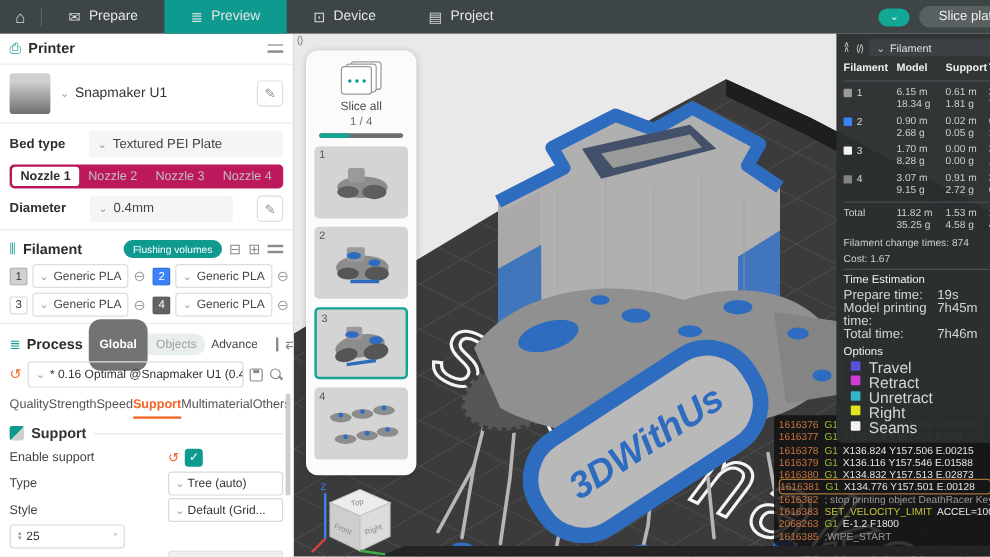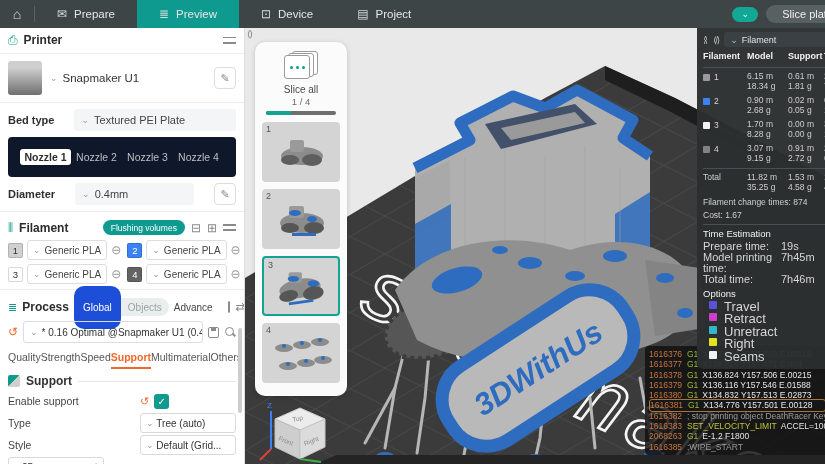--- a/index.html
+++ b/index.html
@@ -32,32 +32,32 @@
   .sl-icon::before,.sl-icon::after{content:"";position:absolute;left:0;right:0;height:1.6px;background:#8a8a8a}
   .sl-icon::before{top:1px}.sl-icon::after{bottom:1px}
   .printer-row{display:flex;align-items:center;gap:8px;padding:4px 8px}
   .printer-thumb{width:34px;height:34px;background:linear-gradient(180deg,#cfcfcf 20%,#9f9f9f 60%,#6f6f6f 100%);border-radius:3px}
   .sel-text{display:flex;align-items:center;gap:5px;flex:1;font-size:11.5px;color:#333}
   .chev{color:#9a9a9a;font-size:9px}
   .edit-btn{width:22px;height:22px;border:1px solid #ddd;border-radius:4px;display:flex;align-items:center;justify-content:center;color:#8b8b8b;font-size:11px;background:#fff}
   .form-row{display:flex;align-items:center;gap:20px;padding:3px 8px}
   .form-row .lbl{font-weight:bold;font-size:11px;color:#2f2f2f;white-space:nowrap}
   .sel-box{display:flex;align-items:center;gap:5px;height:22px;background:#f4f5f6;border-radius:3px;padding:0 7px;flex:1;font-size:11px;color:#444;overflow:hidden;white-space:nowrap}
-  .nozzle-strip{display:flex;background:#0f172a;border-radius:4px;margin:3px 8px;padding:12px;font-size:10.5px}
+  .nozzle-strip{display:flex;background:#be185d;border-radius:4px;margin:3px 8px;padding:2px;font-size:10.5px}
   .nz{flex:1;text-align:center;padding:2px 0;color:#bfbfbf;white-space:nowrap}
   .nz.active{background:#fff;border-radius:3px;color:#2e2e2e;font-weight:bold;box-shadow:0 0 2px rgba(0,0,0,.12)}
   .pill{background:#0f9a8f;color:#fff;font-size:8.5px;border-radius:9px;padding:2.5px 8px;white-space:nowrap}
   .ico-g{color:#8a8a8a;font-size:12px}
   .fil-grid{display:grid;grid-template-columns:1fr 1fr;gap:4px 6px;padding:2px 8px}
   .fil-slot{display:flex;align-items:center;gap:4px}
   .badge{width:15px;height:15px;border-radius:2px;font-size:9.5px;display:flex;align-items:center;justify-content:center;border:1px solid rgba(0,0,0,.15)}
   .fil-sel{display:flex;align-items:center;gap:4px;flex:1;height:20px;border:1px solid #ddd;border-radius:3px;padding:0 5px;font-size:10px;color:#444;overflow:hidden;white-space:nowrap}
   .minus{color:#9a9a9a;font-size:12px}
   .scope{display:flex;background:#e9efee;border-radius:10px;align-items:center;font-size:10px;height:18px}
-  .scope .on{background:#1d4ed8;color:#fff;border-radius:10px;padding:16px 9px;font-weight:normal}
+  .scope .on{background:#737373;color:#fff;border-radius:10px;padding:16px 9px;font-weight:bold}
   .scope .off{color:#9f9f9f;padding:2px 7px}
   .switch{width:24px;height:13px;border-radius:7px;background:#0f9a8f;position:relative}
   .switch::after{content:"";position:absolute;right:1.5px;top:1.5px;width:10px;height:10px;border-radius:50%;background:#fff}
   .doc-ic{width:11px;height:12px;border:1.4px solid #8a8a8a;border-radius:2px;position:relative}
   .doc-ic::before{content:"";position:absolute;left:2px;right:2px;top:3px;height:1.3px;background:#8a8a8a;box-shadow:0 3px 0 #8a8a8a}
   .preset-row{display:flex;align-items:center;gap:5px;padding:2px 8px}
   .preset-sel{display:flex;align-items:center;gap:4px;flex:1;height:22px;border:1px solid #ddd;border-radius:3px;padding:0 6px;font-size:10px;color:#333;overflow:hidden;white-space:nowrap}
   .floppy{width:11px;height:11px;border:1.4px solid #8a8a8a;border-radius:2px;position:relative}
   .floppy::before{content:"";position:absolute;left:2px;top:0;width:5px;height:3px;background:#8a8a8a}
   .mag{width:12px;height:12px;position:relative}

